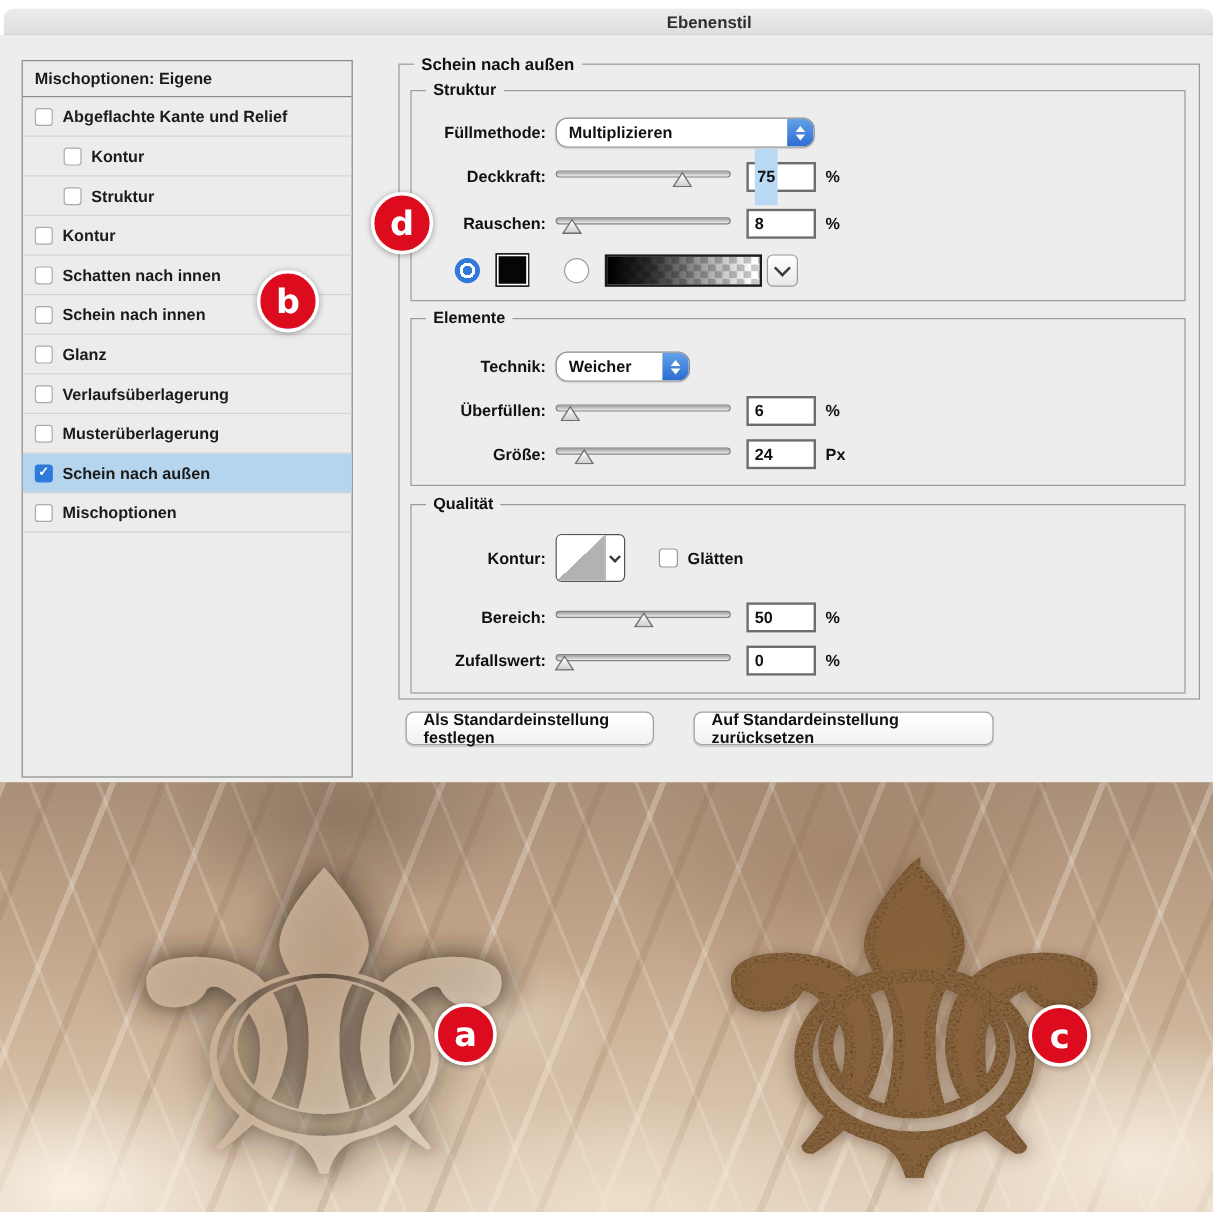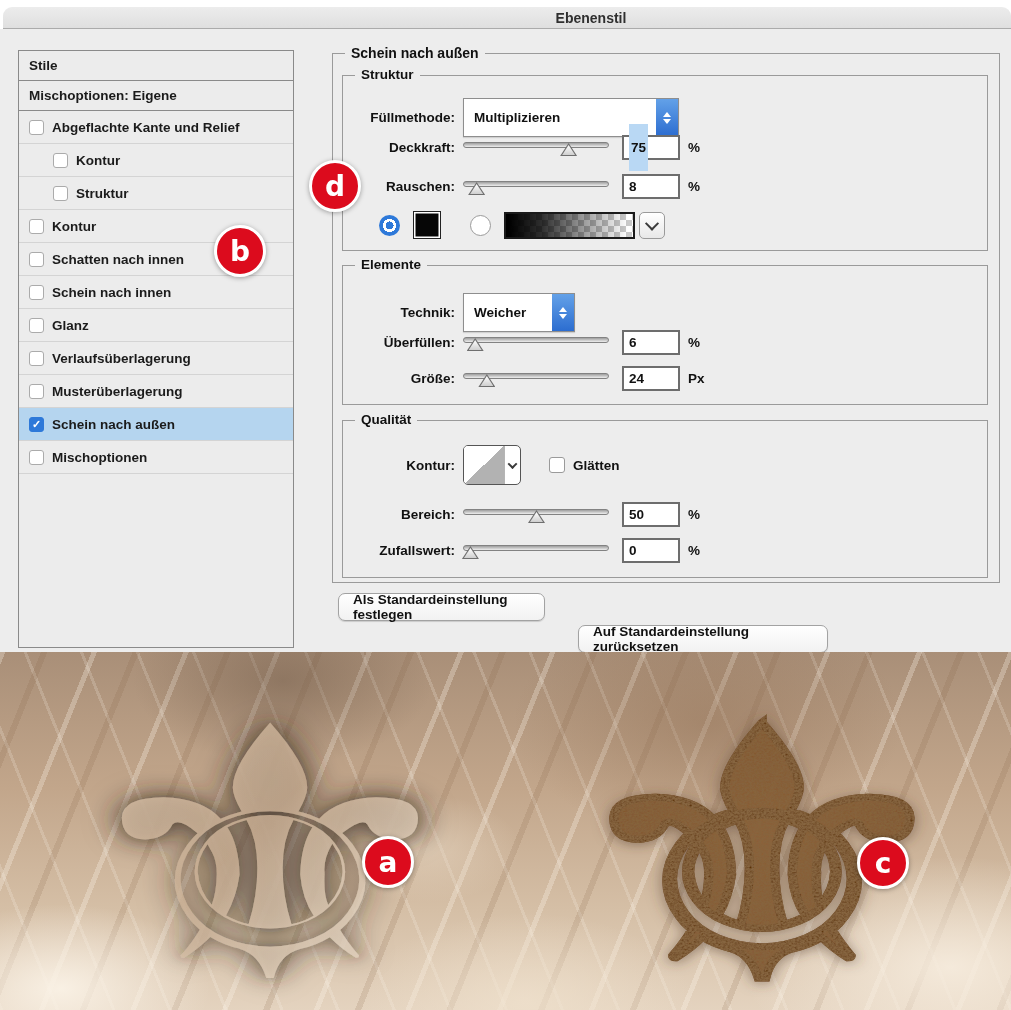--- a/index.html
+++ b/index.html
@@ -31,21 +31,21 @@
   .fieldset{position:absolute;border:1.5px solid #9a9a9a;box-sizing:border-box;left:9px;width:646px;}
   .fieldset .legend{font-size:13.5px;}
   .fs-struktur{top:21px;height:176px;}
   .fs-elemente{top:211px;height:140px;}
   .fs-qualitaet{top:366px;height:158px;}
 
   .frow{position:absolute;left:0;right:0;display:flex;align-items:center;}
   .lbl{width:112px;text-align:right;margin-right:8px;font-size:13.5px;font-weight:bold;color:#111;flex:0 0 auto;}
 
   
-  .select{display:inline-flex;align-items:stretch;height:39px;background:#fff;border:1px solid #8e8e8e;border-radius:0;
+  .select{display:inline-flex;align-items:stretch;height:25px;background:#fff;border:1px solid #8e8e8e;border-radius:10px;
           box-sizing:border-box;overflow:hidden;box-shadow:0 1px 1px rgba(0,0,0,.12);}
   .select .sel-text{display:flex;align-items:center;padding:0 10px;font-size:13.5px;font-weight:bold;color:#111;flex:1;}
   .select .cap{width:22px;background:linear-gradient(#63a1e8,#2c6dd0);display:flex;flex-direction:column;align-items:center;
                justify-content:center;flex:0 0 auto;}
   .cap i{display:block;width:0;height:0;border-left:4px solid transparent;border-right:4px solid transparent;}
   .cap .up{border-bottom:5px solid #fff;margin-bottom:2px;}
   .cap .dn{border-top:5px solid #fff;}
 
   
   .slider{position:relative;width:146px;height:17px;flex:0 0 auto;}
@@ -114,21 +114,20 @@
 </head>
 <body>
 
 <div class="titlebar" data-interactable="true">
   <span class="title" data-interactable="false">Ebenenstil</span>
 </div>
 
 <div class="dialog-body" data-interactable="false">
 
   <div class="sidebar" data-interactable="false">
-    <div class="side-head" data-interactable="true">Stile</div>
     <div class="side-head" data-interactable="true">Mischoptionen: Eigene</div>
 
     <div class="side-item" data-interactable="true">
       <span class="cb" data-interactable="true"></span>
       <span data-interactable="false">Abgeflachte Kante und Relief</span>
     </div>
     <div class="side-item indent" data-interactable="true">
       <span class="cb" data-interactable="true"></span>
       <span data-interactable="false">Kontur</span>
     </div>
@@ -304,21 +303,21 @@
               <i class="t-in"></i>
             </span>
         </span>
         <span class="valbox" data-interactable="true">0</span>
         <span class="unit" data-interactable="false">%</span>
       </div>
     </div>
   </div>
 
   <div class="btn" style="left:338px;top:564px;width:207px;" data-interactable="true">Als Standardeinstellung festlegen</div>
-  <div class="btn" style="left:578px;top:564px;width:250px;margin-top:32px;" data-interactable="true">Auf Standardeinstellung zurücksetzen</div>
+  <div class="btn" style="left:578px;top:564px;width:250px;" data-interactable="true">Auf Standardeinstellung zurücksetzen</div>
 </div>
 
 <div class="badge" style="left:214px;top:225px;" data-interactable="false">b</div>
 <div class="badge" style="left:309px;top:160px;" data-interactable="false">d</div>
 
 <div class="photo" data-interactable="false">
 
   <svg class="fleur" style="left:20px;" viewBox="0 0 500 370" data-interactable="false">
     <defs>
       <linearGradient id="lgA" x1="0" y1="0" x2="1" y2="1">

